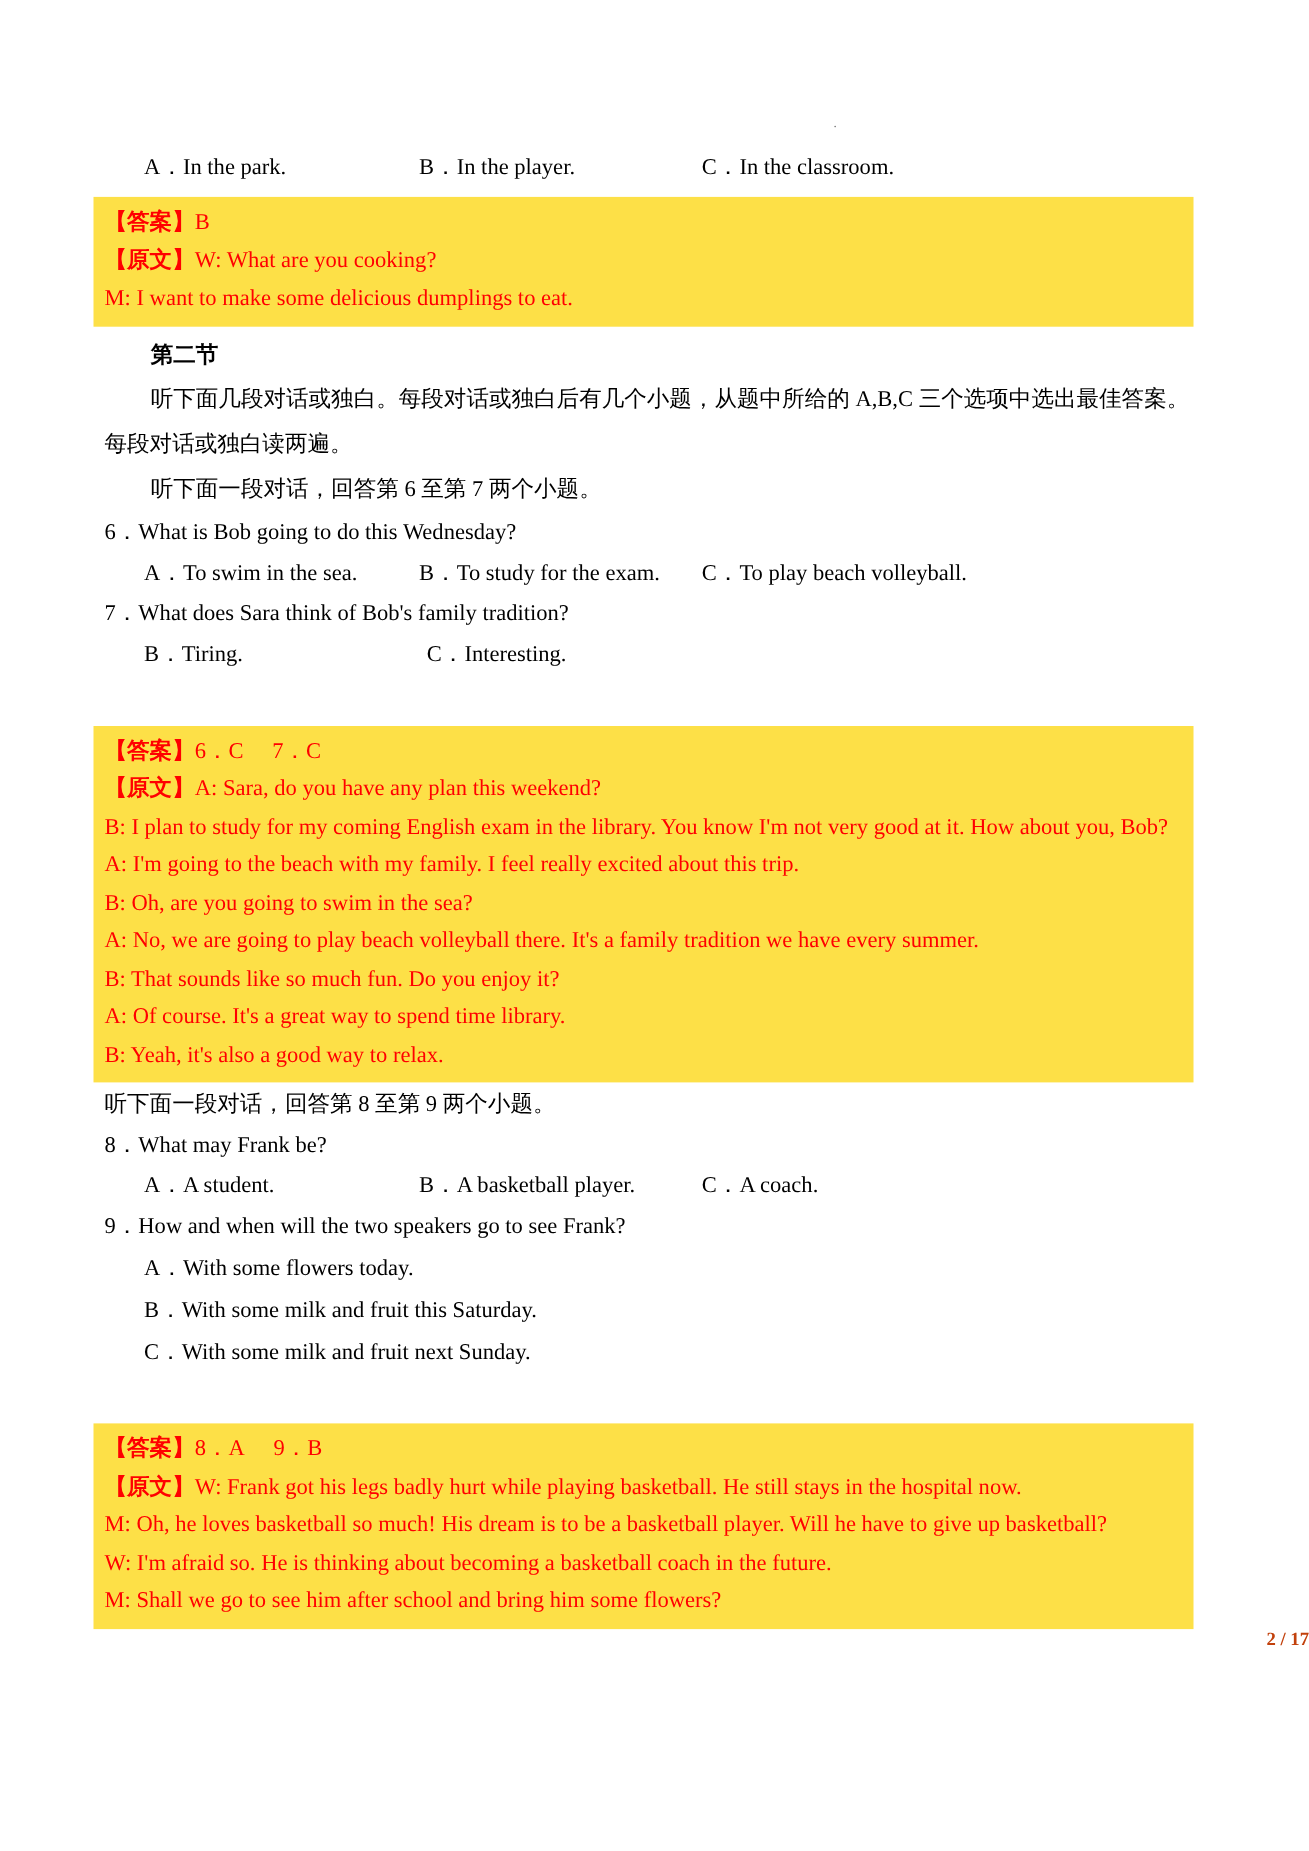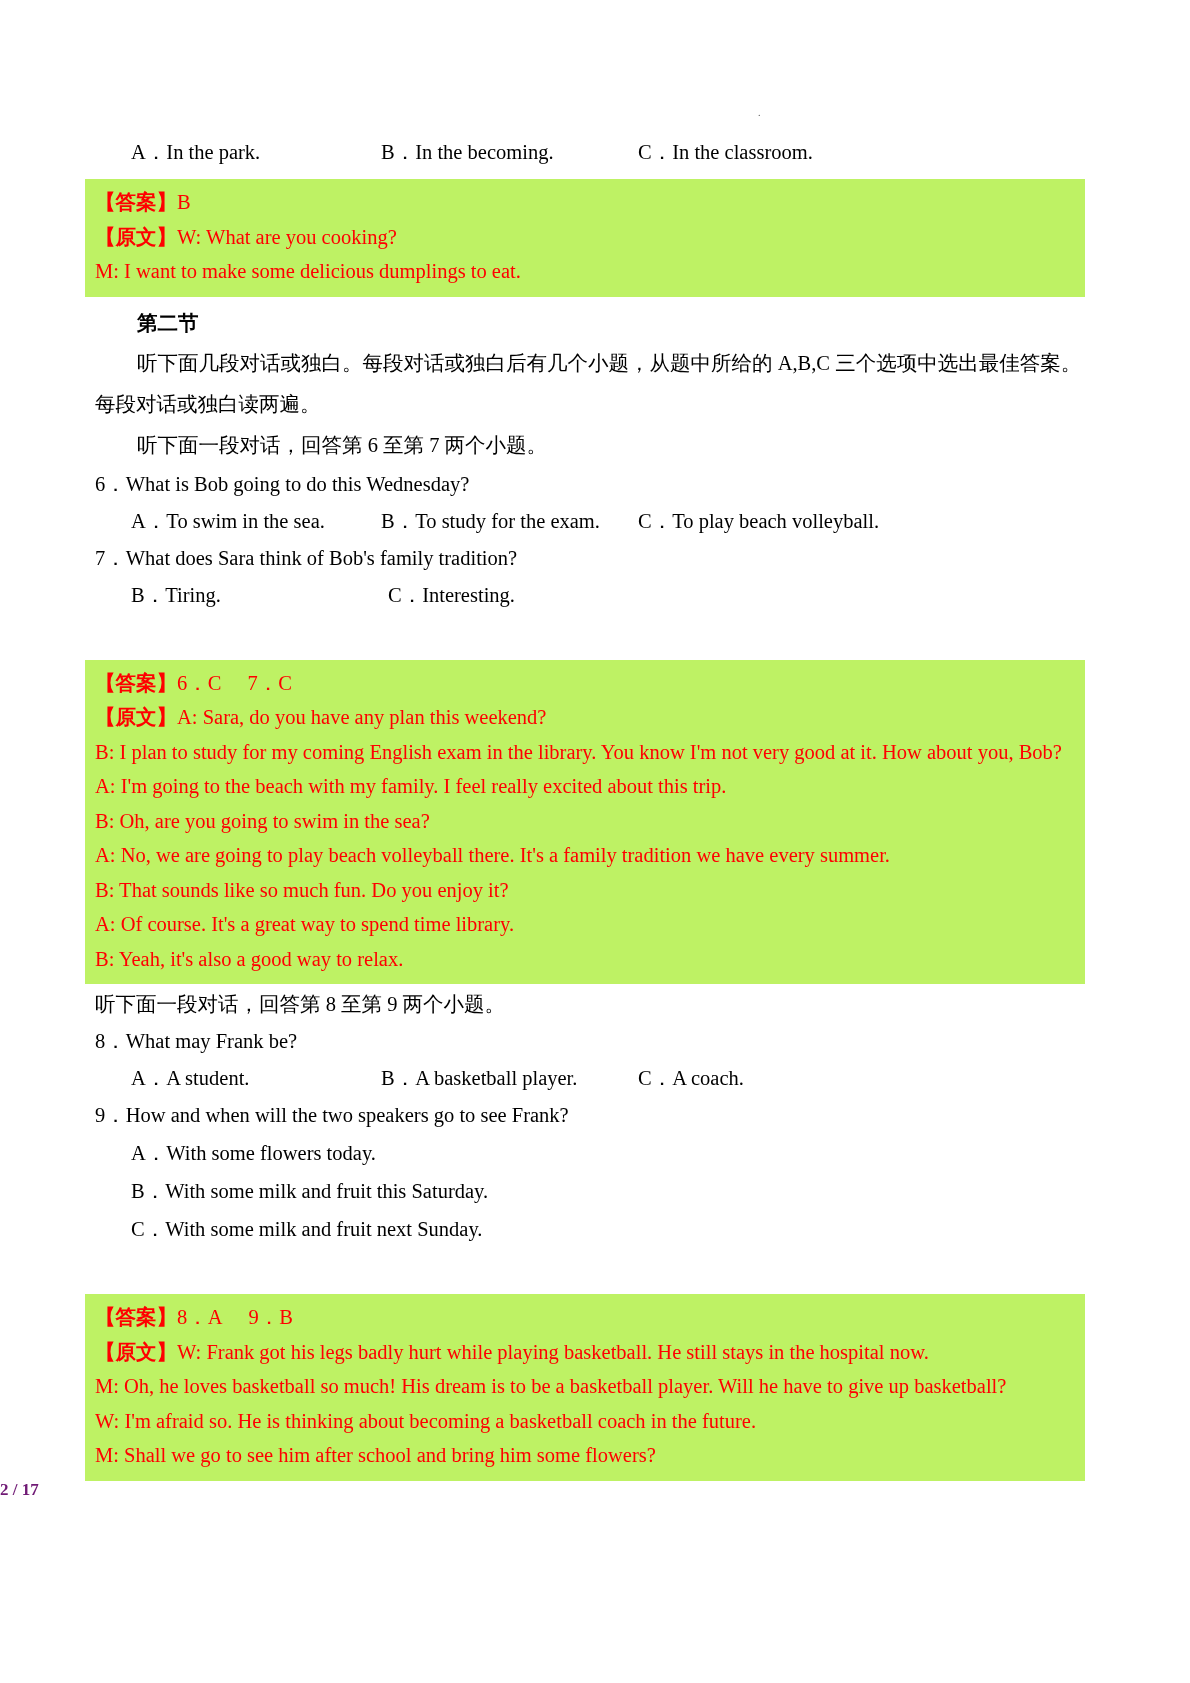--- a/index.html
+++ b/index.html
@@ -58,21 +58,21 @@
   }
   .stacked-opt {
     font-size: 20.5px;
     line-height: 38px;
     padding-left: 36px;
     white-space: nowrap;
   }
 
   
   .answer-box {
-    background: #bef264;
+    background: #fde047;
     color: #ff0000;
     width: 1000px;
     margin-left: -10px;
     padding: 6px 10px 8px 10px;
   }
   .answer-box .ab-line {
     font-size: 20.5px;
     line-height: 34.5px;
     color: #ff0000;
   }
@@ -95,22 +95,22 @@
     line-height: 41px;
     text-indent: 42px;
   }
 
   
   .footer {
     position: absolute;
     left: 0;
     top: 1480px;
     width: 1190px;
-    text-align: left;
-    color: #701a75;
+    text-align: right;
+    color: #c2410c;
     font-weight: bold;
     font-size: 17px;
     font-family: "Liberation Serif", "DejaVu Serif", serif;
   }
   .topdot {
     position: absolute;
     left: 758px;
     top: 108px;
     color: #555;
     font-size: 10px;
@@ -124,21 +124,21 @@
 <div class="page">
 
   <div class="topdot">.</div>
 
   <div class="content">
 
     <div style="height:122px"></div>
 
     <div class="opts">
       <div class="opt opt-a">A．In the park.</div>
-      <div class="opt opt-b">B．In the becoming.</div>
+      <div class="opt opt-b">B．In the player.</div>
       <div class="opt opt-c">C．In the classroom.</div>
     </div>
 
     <div style="height:8px"></div>
 
     <div class="answer-box">
       <div class="ab-line">
         <span class="tag">【答案】</span><span class="ans-val">B</span>
       </div>
       <div class="ab-line">

